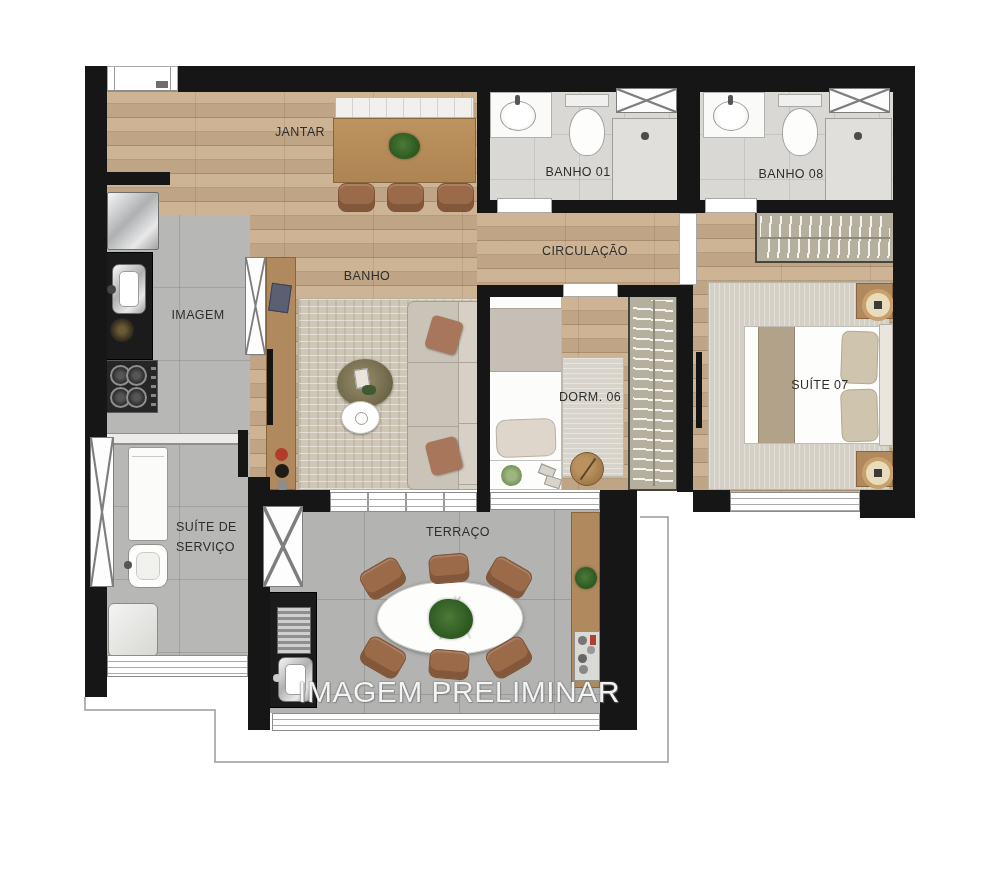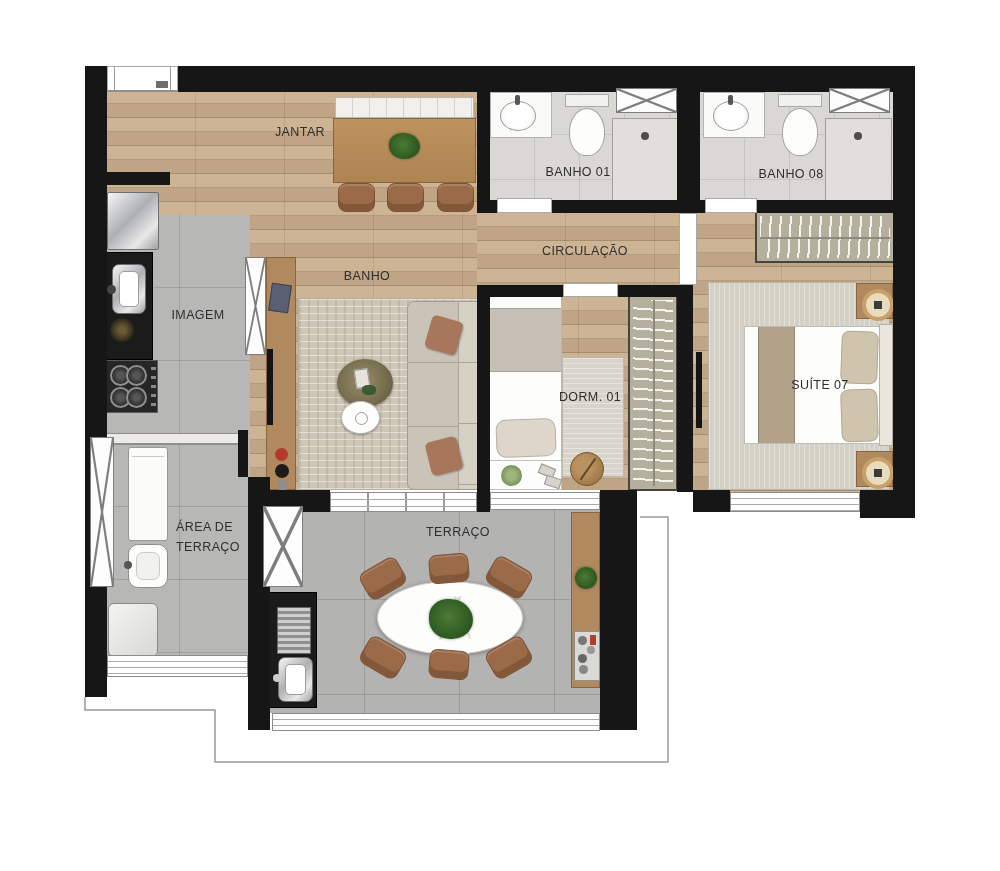--- a/index.html
+++ b/index.html
@@ -291,18 +291,19 @@
   <div class="a door" style="left:705px;top:198px;width:52px;height:15px"></div>
   <div class="a door" style="left:563px;top:283px;width:55px;height:14px"></div>
   <div class="a door" style="left:679px;top:213px;width:18px;height:72px"></div>
 
   <div class="a lbl" style="left:300px;top:132px">JANTAR</div>
   <div class="a lbl" style="left:578px;top:172px">BANHO 01</div>
   <div class="a lbl" style="left:791px;top:174px">BANHO 08</div>
   <div class="a lbl" style="left:585px;top:251px">CIRCULAÇÃO</div>
   <div class="a lbl" style="left:367px;top:276px">BANHO</div>
   <div class="a lbl" style="left:198px;top:315px">IMAGEM</div>
-  <div class="a lbl" style="left:590px;top:397px">DORM. 01</div>
+  <div class="a lbl" style="left:590px;top:397px">DORM. 06</div>
   <div class="a lbl" style="left:820px;top:385px">SUÍTE 07</div>
-  <div class="a lbl2" style="left:209px;top:537px">ÁREA DE TERRAÇO</div>
+  <div class="a lbl2" style="left:209px;top:537px">SUÍTE DE SERVIÇO</div>
   <div class="a lbl" style="left:458px;top:532px">TERRAÇO</div>
+  <div class="a watermark" style="left:459px;top:692px">IMAGEM PRELIMINAR</div>
 
 </div>
 
 </body></html>

